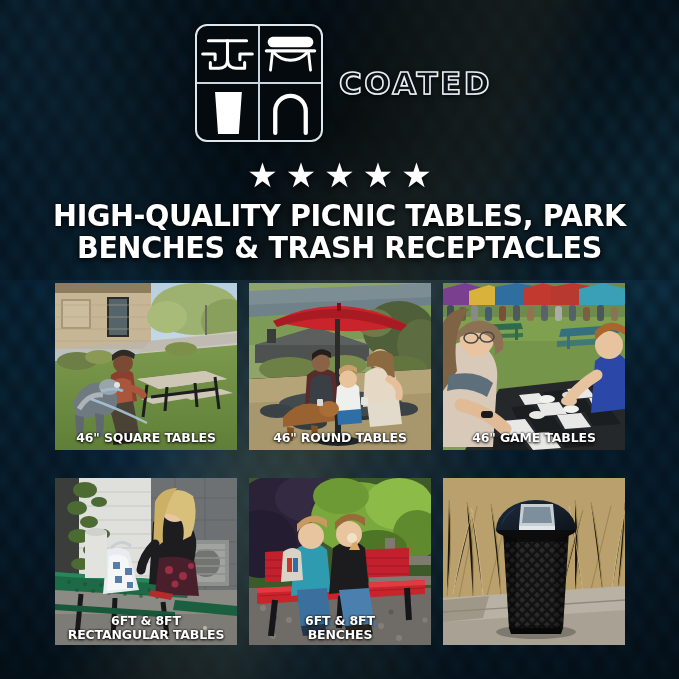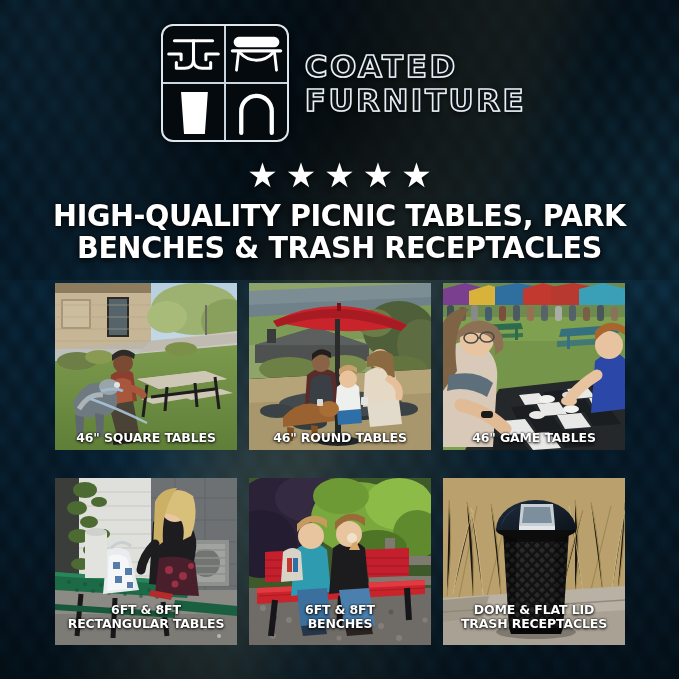--- a/index.html
+++ b/index.html
@@ -120,21 +120,21 @@
   .tile .scene { position:absolute; inset:0; overflow:hidden; }
   .tile .cap {
     position:absolute; left:0; right:0; bottom:5px;
     text-align:center; color:#fff;
     font-family:"DejaVu Sans", sans-serif;
     font-weight:700; font-size:12.5px; line-height:1.12;
     letter-spacing:-.15px;
     text-shadow:0 1px 3px rgba(0,0,0,.95), 0 0 2px rgba(0,0,0,.95);
     white-space:pre-line;
   }
-  .tile.r2 .cap { bottom:14px; }
+  .tile.r2 .cap { bottom:3px; }
 </style>
 </head>
 <body>
 
 <div id="bg">
   <div class="layer base"></div>
   <div class="layer mesh"></div>
   <div class="layer streaks"></div>
   <div class="layer shade"></div>
   <div class="textshade"></div>
@@ -179,21 +179,20 @@
 
       <div class="logo-cell">
         <svg viewBox="0 0 64 56">
           <path d="M16 50 V27 a16 16 0 0 1 32 0 V50" fill="none" stroke="#ffffff" stroke-width="4.5" stroke-linecap="round"></path>
         </svg>
       </div>
     </div>
 
     <div class="logo-words">
       <div class="logo-word">COATED</div>
-      <div class="logo-word">FURNITURE</div>
     </div>
   </div>
 
   <div class="stars">
     <span>★</span>
     <span>★</span>
     <span>★</span>
     <span>★</span>
     <span>★</span>
   </div>
@@ -758,18 +757,16 @@
             <path d="M58 50 a36 26 0 0 1 26 -24 a40 30 0 0 0 -26 24 z" fill="#3d5a78" opacity=".5"></path>
 
             <path d="M76 48 L78 26 L110 26 L112 48 Z" fill="#c8cfd4"></path>
             <path d="M79 45 L81 29 L107 29 L109 45 Z" fill="#7d8f9c"></path>
             <path d="M76 48 L112 48 L112 52 L76 52 Z" fill="#e2e6e8"></path>
           </g>
 
           <ellipse cx="93" cy="154" rx="40" ry="7" fill="#000000" opacity=".25"></ellipse>
         </svg>
       </div>
-      <div class="cap">DOME &amp; FLAT LID
-TRASH RECEPTACLES</div>
     </div>
 
   </div>
 </div>
 
 </body></html>

